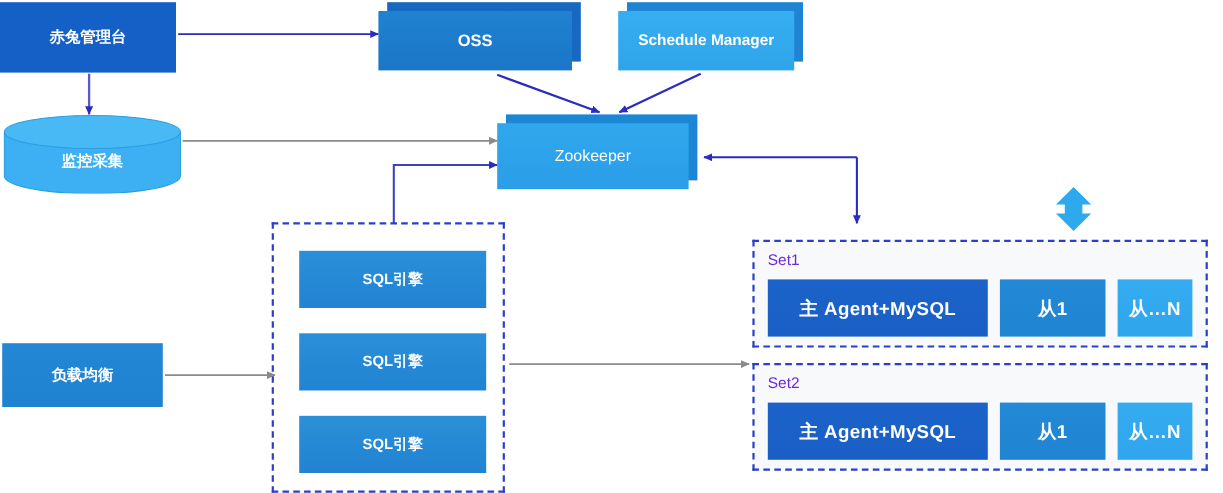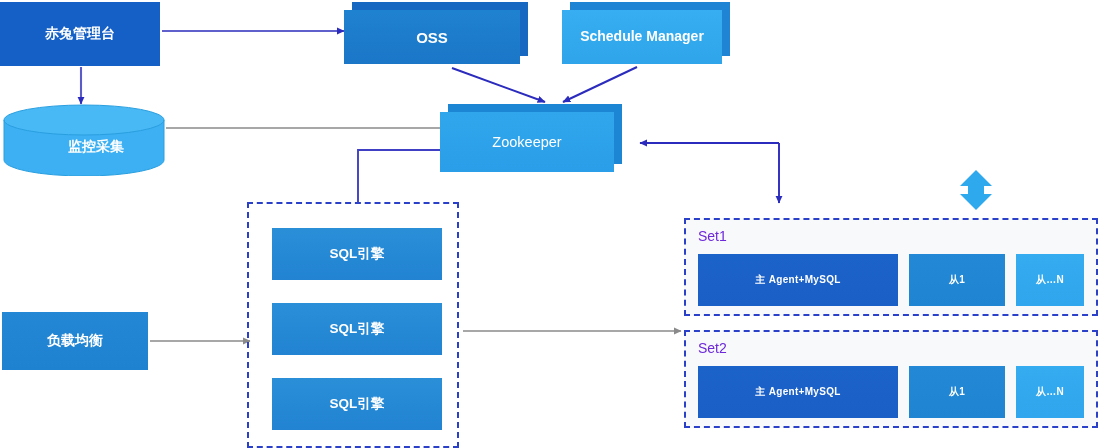--- a/index.html
+++ b/index.html
@@ -37,21 +37,21 @@
   .dashed{position:absolute;border:2px dashed #2b40c8;box-sizing:border-box;}
   #sqlgroup{left:247px;top:202px;width:212px;height:246px;background:transparent;}
   #coldbox{left:838px;top:2px;width:274px;height:156px;background:#ffffff;}
   #set1{left:684px;top:218px;width:414px;height:98px;background:#f7f9fb;}
   #set2{left:684px;top:330px;width:414px;height:98px;background:#f7f9fb;}
 
   .set-title{position:absolute;left:12px;top:8px;font-size:14px;color:#6d28d9;
              font-weight:normal;}
   .set-row{position:absolute;left:12px;top:34px;right:12px;height:52px;display:flex;
            gap:11px;}
-  .set-cell{display:flex;align-items:center;justify-content:center;font-size:10px;
+  .set-cell{display:flex;align-items:center;justify-content:center;font-size:17px;
             font-weight:bold;color:#fff;letter-spacing:0.3px;}
   .cell-master{flex:0 0 200px;background:linear-gradient(180deg,#1b62c9 0%,#1a5fc6 100%);}
   .cell-s1{flex:0 0 96px;background:linear-gradient(180deg,#2389d6 0%,#1f84d2 100%);justify-content:center;}
   .cell-sn{flex:1 1 auto;background:linear-gradient(180deg,#35acf0 0%,#2fa6ed 100%);}
 
   .cold-title{position:absolute;left:0;right:0;top:14px;text-align:center;
               font-size:14px;color:#3a3a3a;font-weight:normal;}
 
   svg{position:absolute;left:0;top:0;width:1112px;height:448px;pointer-events:none;}
 </style>
@@ -94,41 +94,41 @@
   <div class="node rect-dark" id="admin">
     <span>赤兔管理台</span>
   </div>
 
   <div style="position:absolute;left:2px;top:104px;width:164px;height:72px;">
     <svg viewBox="0 0 164 72" style="position:absolute;left:0;top:0;width:164px;height:72px;">
       <path d="M2,16 L2,56 A80,16 0 0 0 162,56 L162,16 Z" fill="#3cb0f2"></path>
       <ellipse cx="82" cy="16" rx="80" ry="15" fill="#49b9f5" stroke="#2a9fe0" stroke-width="1"></ellipse>
       <path d="M2,16 L2,56 A80,16 0 0 0 162,56 L162,16" fill="none" stroke="#2a9fe0" stroke-width="1"></path>
     </svg>
-    <div style="position:absolute;left:12px;top:34px;width:164px;text-align:center;
+    <div style="position:absolute;left:0;top:34px;width:164px;text-align:center;
                 font-size:14px;font-weight:bold;color:#fff;">监控采集</div>
   </div>
 
   <div class="layer-wrap" style="left:562px;top:2px;width:168px;height:62px;">
     <div class="layer-back" style="background:#1f84d3;"></div>
     <div class="layer-front" style="background:linear-gradient(180deg,#36aef1 0%,#2fa4ea 100%);
          font-size:14px;font-weight:bold;line-height:1.25;">
       <span>Schedule Manager</span>
     </div>
   </div>
 
   <div class="layer-wrap" style="left:344px;top:2px;width:184px;height:62px;">
     <div class="layer-back" style="background:#1668c0;"></div>
     <div class="layer-front" style="background:linear-gradient(180deg,#1f82d0 0%,#1b76c8 100%);
          font-size:15px;font-weight:bold;">
       <span>OSS</span>
     </div>
   </div>
 
-  <div class="layer-wrap" style="left:440px;top:104px;width:182px;height:68px;">
+  <div class="layer-wrap" style="left:452px;top:104px;width:182px;height:68px;">
     <div class="layer-back" style="background:#1d86d4;"></div>
     <div class="layer-front" style="background:linear-gradient(180deg,#30a7ed 0%,#2a9ee8 100%);
          font-size:14.5px;">
       <span>Zookeeper</span>
     </div>
   </div>
 
   <div class="node" id="loadbalance">
     <span>负载均衡</span>
   </div>

